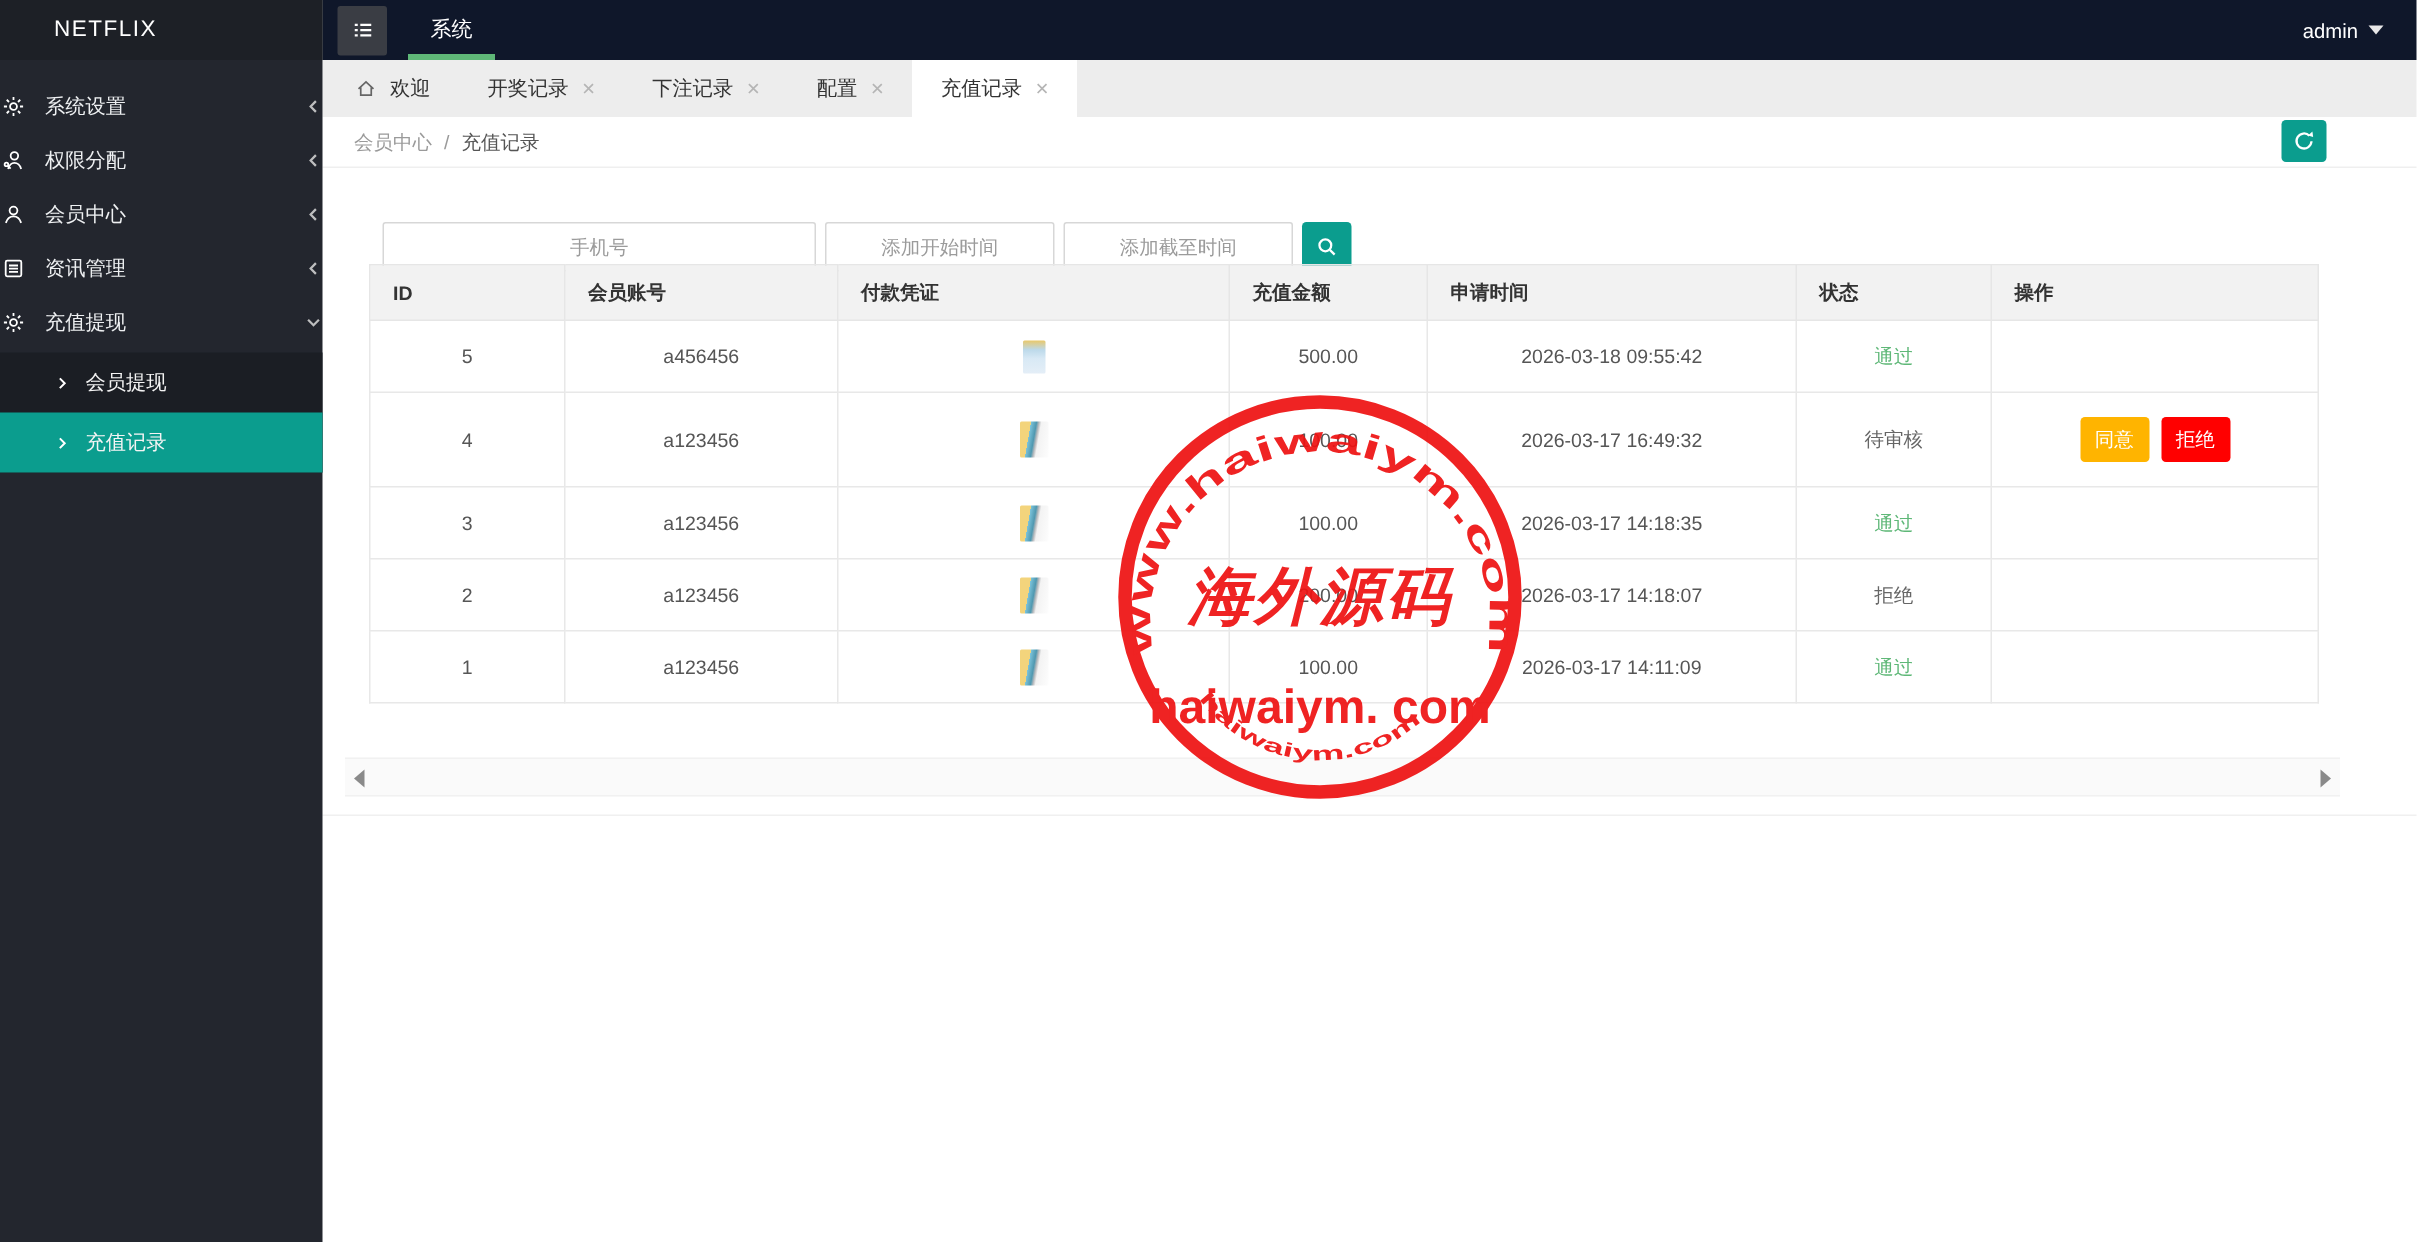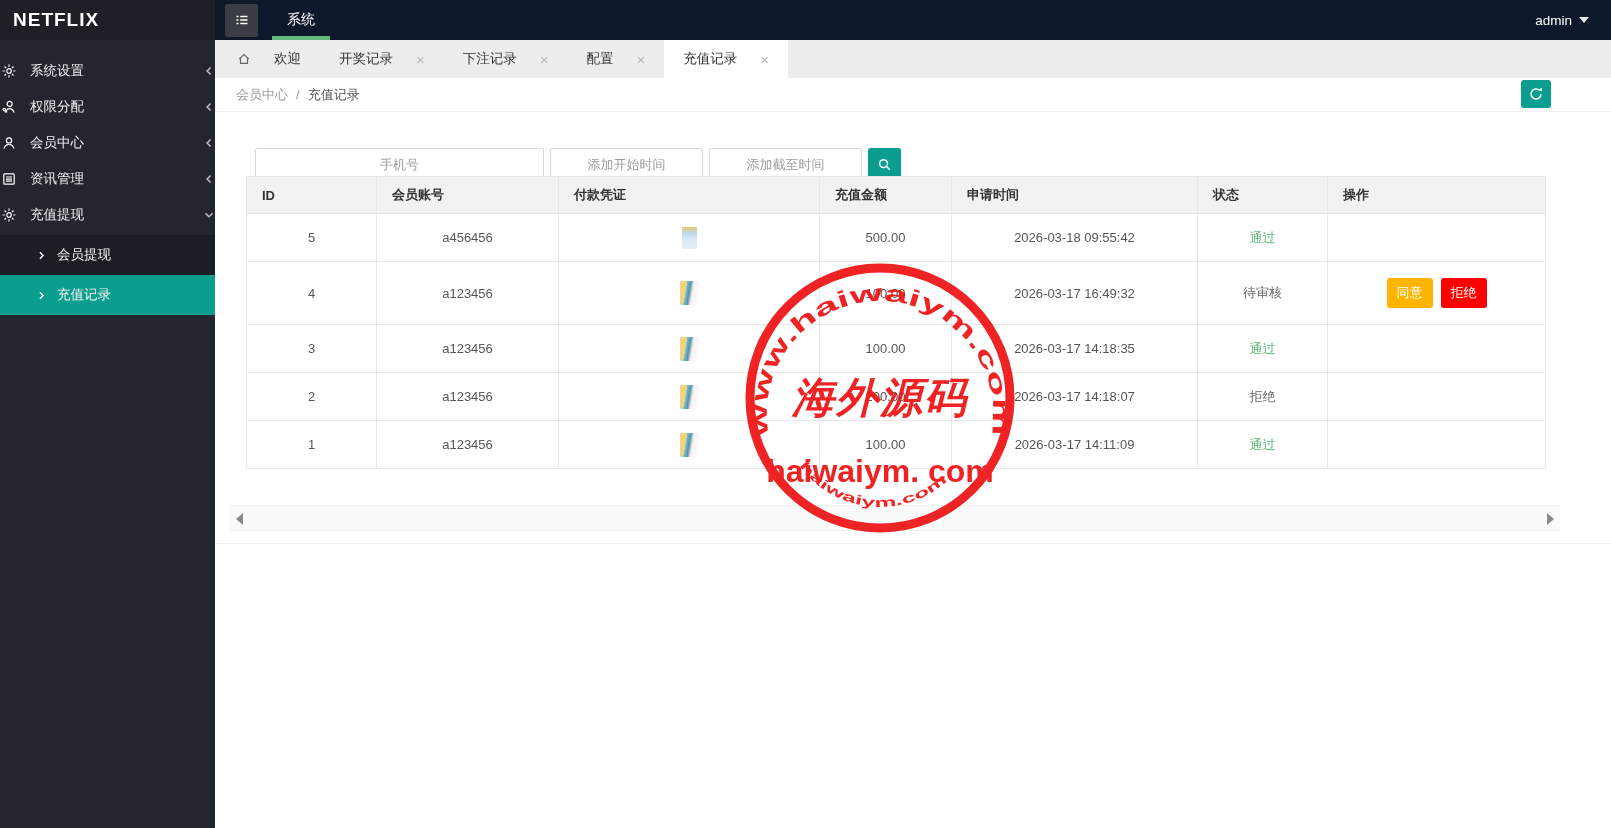--- a/index.html
+++ b/index.html
@@ -2,22 +2,22 @@
 <html><head>
 <meta charset="utf-8">
 <style>
   * { margin:0; padding:0; box-sizing:border-box; }
   html,body { width:1611px; height:828px; overflow:hidden; background:#fff;
     font-family:"Liberation Sans","DejaVu Sans",sans-serif; }
 
   
   .sidebar { position:absolute; left:0; top:0; width:215px; height:828px;
     background:#23262e; z-index:5; }
-  .logo { height:40px; line-height:40px; padding-left:13px; background:#1d2026;
-    color:#fff; font-size:19px; font-weight:bold; letter-spacing:1px; }
+  .logo { height:40px; line-height:40px; padding-left:36px; background:#1d2026;
+    color:#fff; font-size:15px; font-weight:normal; letter-spacing:1px; }
   .menu { padding-top:13px; }
   .menu-item { height:36px; display:flex; align-items:center; gap:13px;
     padding:0 1px; color:#eef0f2; font-size:13.5px; cursor:pointer; }
   .mi-icon { width:16px; height:16px; display:flex; }
   .mi-chev { margin-left:auto; display:flex; opacity:.85; }
   .submenu { background:#1b1e24; margin-top:2px; }
   .submenu-item { height:40px; display:flex; align-items:center; gap:11px;
     padding-left:37px; color:#f4f4f4; font-size:13.5px; cursor:pointer; }
   .submenu-item.active { background:#0b9d8e; }
   .sub-arrow { display:flex; }
@@ -35,21 +35,21 @@
   .user-menu { position:absolute; right:22px; top:0; height:40px; display:flex;
     align-items:center; gap:7px; color:#fff; font-size:13.5px; cursor:pointer; }
   .caret { width:0; height:0; border-left:5px solid transparent;
     border-right:5px solid transparent; border-top:6px solid #e8e8e8; }
 
   
   .main { position:absolute; left:215px; top:40px; right:0; bottom:0;
     background:#fff; }
   .tabbar { height:38px; background:#ededed; display:flex; align-items:stretch;
     padding-left:3px; }
-  .tab { display:flex; align-items:center; gap:23px; padding:0 19px;
+  .tab { display:flex; align-items:center; gap:9px; padding:0 19px;
     font-size:13.5px; color:#333; cursor:pointer; }
   .tab.active { background:#fff; }
   .tab-close { color:#b5b5b5; font-size:15px; line-height:1; cursor:pointer; }
   .tab-home { display:flex; }
 
   .crumb-row { height:34px; display:flex; align-items:center; padding-left:21px;
     font-size:13px; border-bottom:1px solid #efefef; position:relative; }
   .crumb-parent,.crumb-sep { color:#9a9a9a; }
   .crumb-sep { margin:0 8px; }
   .crumb-cur { color:#555; }

